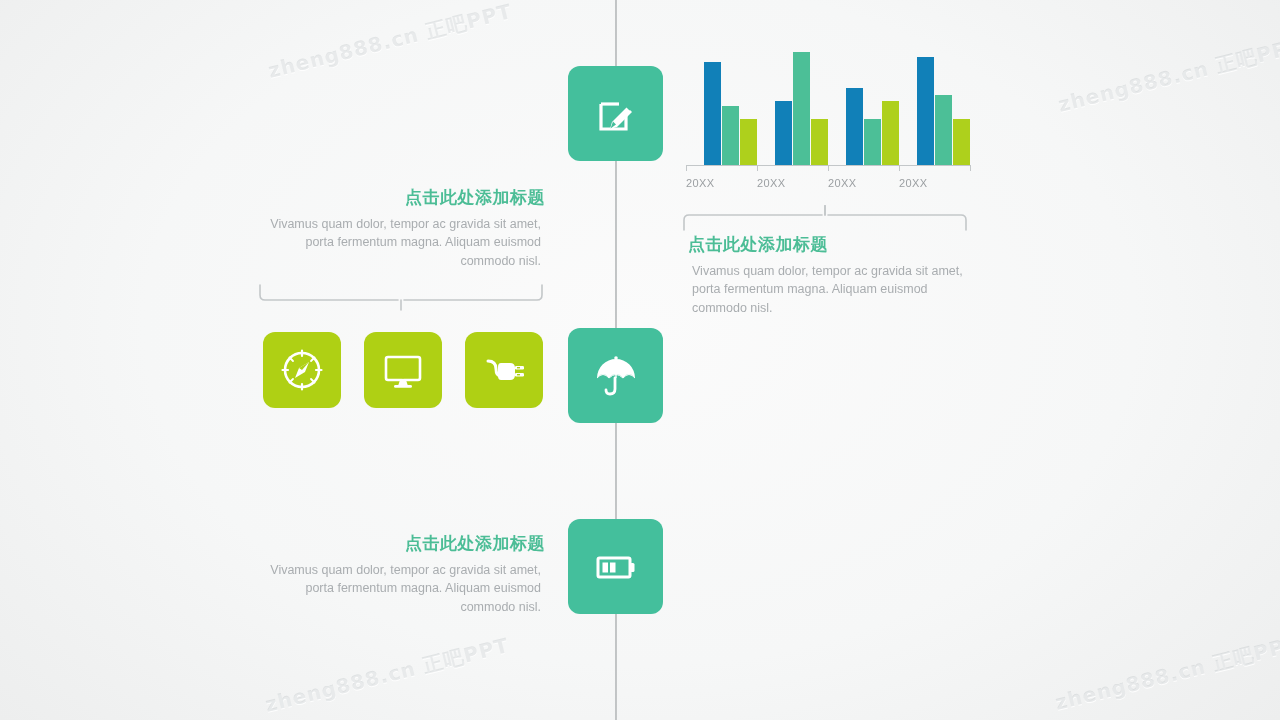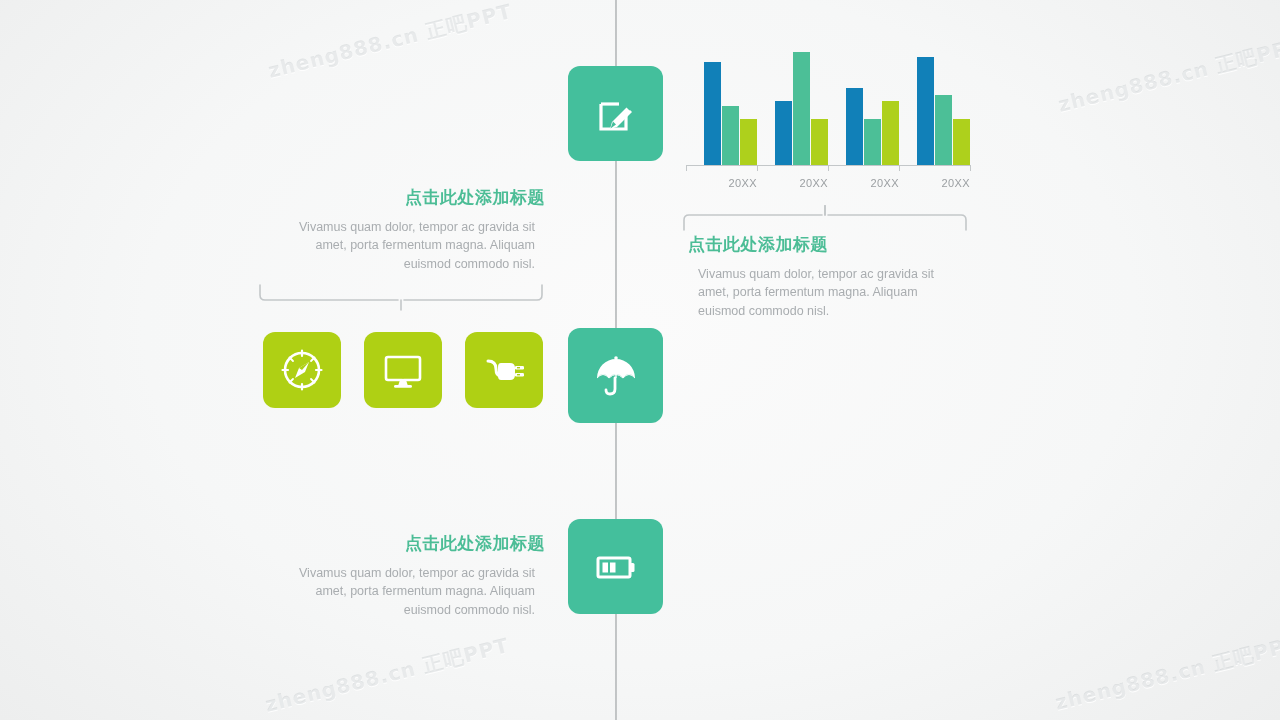--- a/index.html
+++ b/index.html
@@ -64,21 +64,21 @@
     font-weight: 700;
     color: #4cbd96;
     letter-spacing: 0.5px;
     margin: 0 0 7px 0;
     line-height: 1.25;
   }
   .tblock .body {
     font-size: 12.5px;
     line-height: 1.45;
     color: #a9adb0;
-    margin: 10px;
+    margin: 4px;
   }
   .align-right { text-align: right; }
   .align-left  { text-align: left; }
 
   
   .bracket { position: absolute; }
 
   
   #chart { position: absolute; }
   .bars {
@@ -92,21 +92,21 @@
   }
   .tick {
     position: absolute;
     width: 1px;
     background: #c3c7c9;
   }
   .xlabel {
     position: absolute;
     font-size: 11px;
     color: #9b9fa2;
-    text-align: right;
+    text-align: left;
     letter-spacing: 0.4px;
   }
 </style>
 </head>
 <body>
 
 <div id="slide">
 
   <div class="wm" style="left:265px; top:28px; font-size:20px; transform:rotate(-14deg);">zheng888.cn 正吧PPT</div>
   <div class="wm" style="left:1055px; top:62px; font-size:20px; transform:rotate(-14deg);">zheng888.cn 正吧PPT</div>

